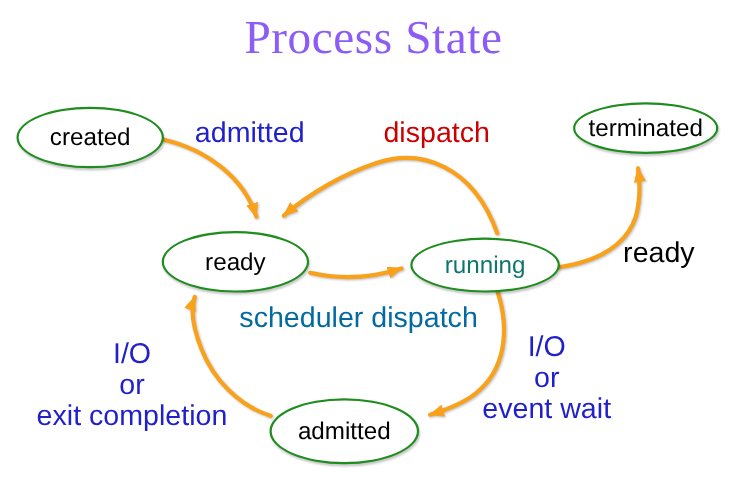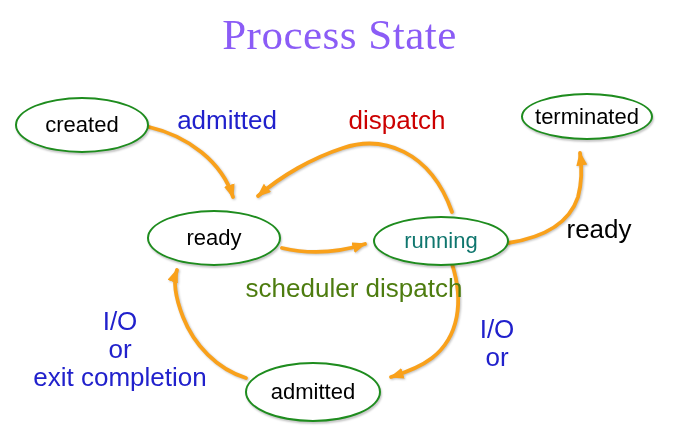--- a/index.html
+++ b/index.html
@@ -95,27 +95,28 @@
   </div>
 
   <div class="node" style="left: 245px; top: 362px; width: 136px; height: 60px; border-color: rgb(30, 140, 30); color: rgb(0, 0, 0);">
     <span>admitted</span>
   </div>
 
   <div class="edge-label" style="left: 227px; top: 120px; color: rgb(33, 33, 204);">admitted</div>
 
   <div class="edge-label" style="left: 397px; top: 120px; color: rgb(204, 0, 0);">dispatch</div>
 
-  <div class="edge-label" style="left: 354px; top: 288px; color: #4d7c0f;">scheduler dispatch</div>
+  <div class="edge-label" style="left: 326px; top: 288px; color: #0369a1;">scheduler dispatch</div>
 
   <div class="edge-label" style="left: 599px; top: 229px; color: rgb(0, 0, 0);">ready</div>
 
   <div class="edge-label" style="left: 497px; top: 343px; color: rgb(33, 33, 204);">
     <span style="display:block">I/O</span>
     <span style="display:block">or</span>
+    <span style="display:block">event wait</span>
   </div>
 
   <div class="edge-label" style="left: 120px; top: 349px; color: rgb(33, 33, 204);">
     <span style="display:block">I/O</span>
     <span style="display:block">or</span>
     <span style="display:block">exit completion</span>
   </div>
 
 </div>
 

